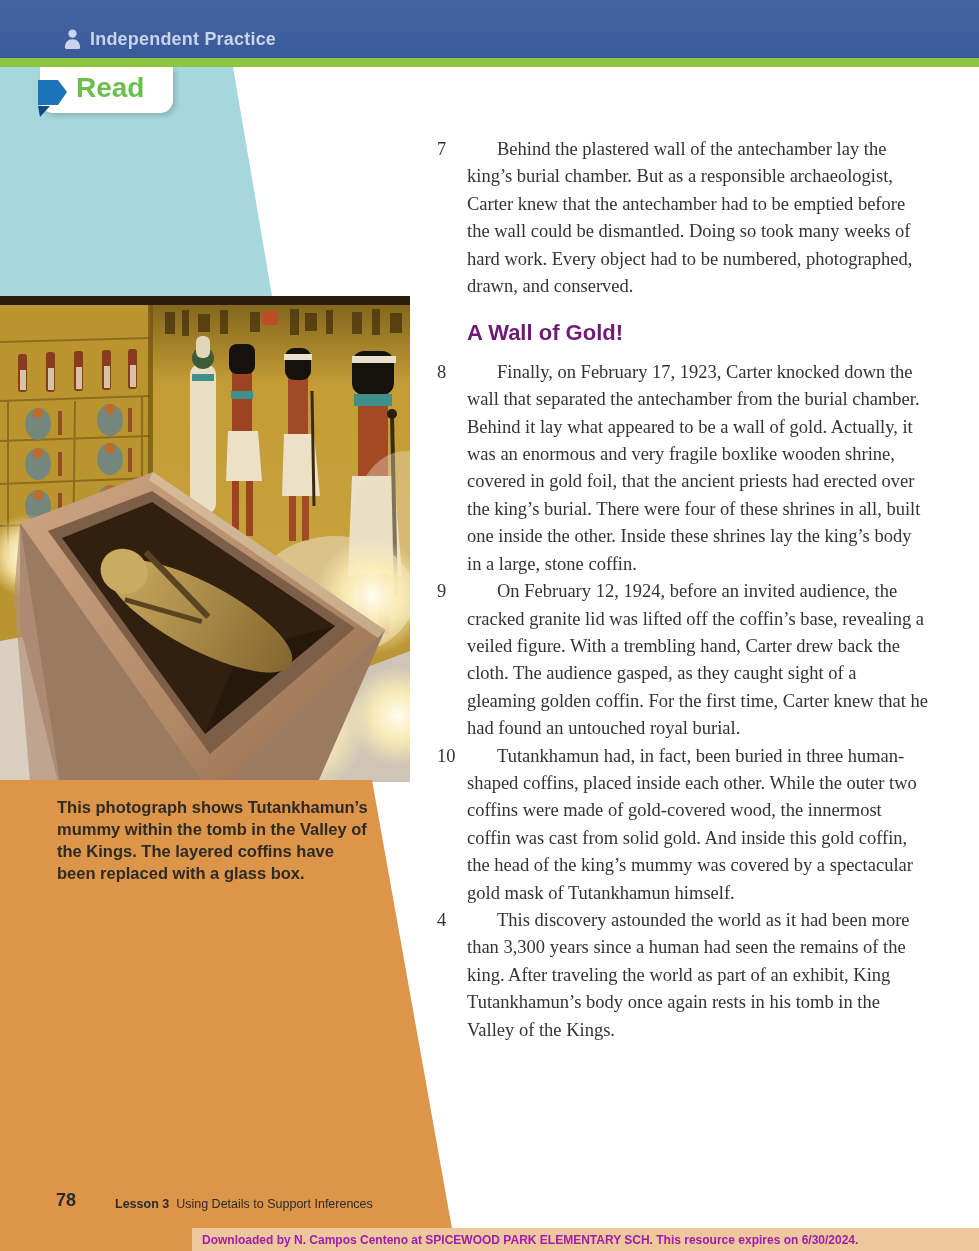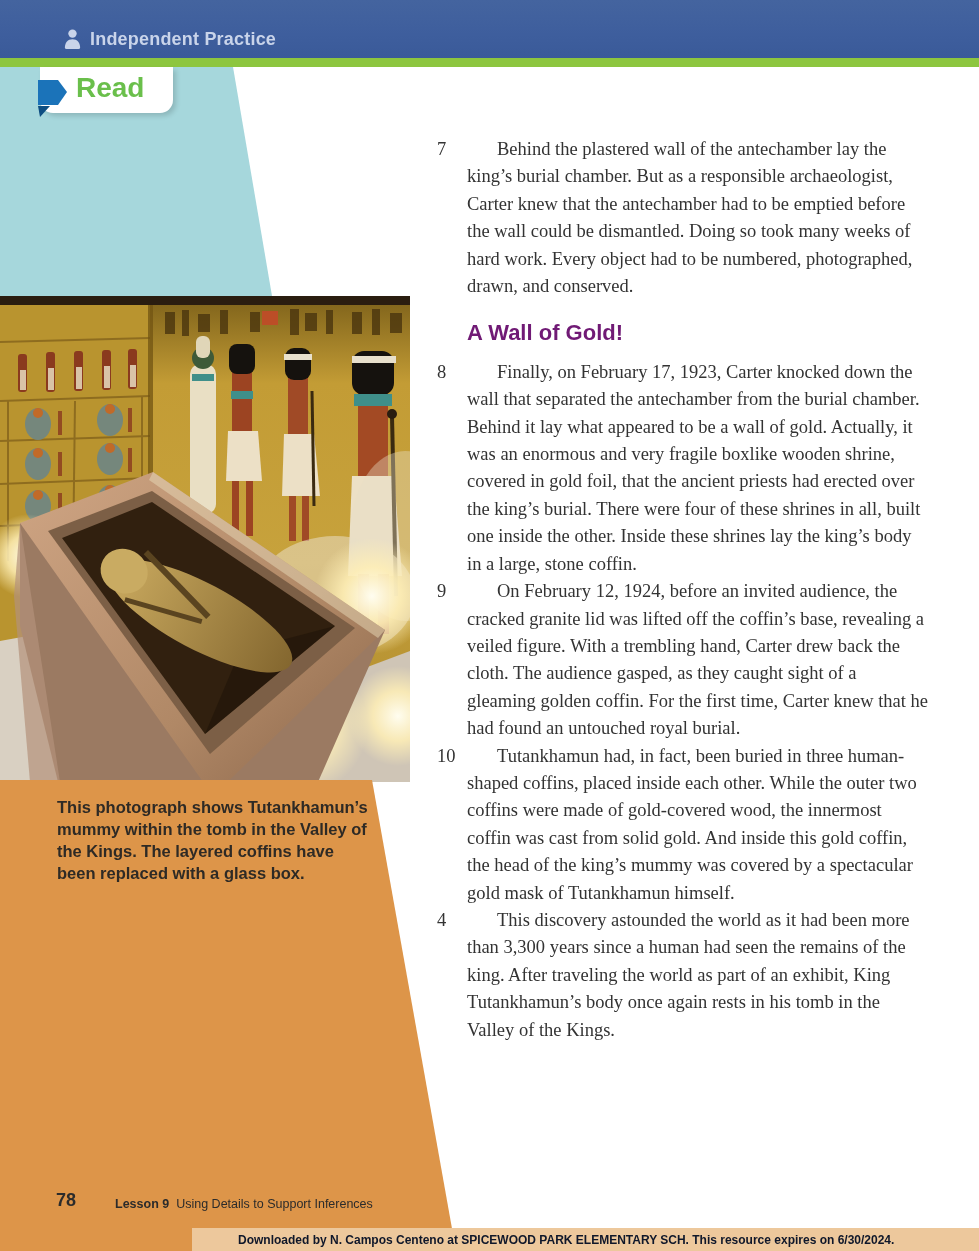--- a/index.html
+++ b/index.html
@@ -40,21 +40,21 @@
   .passage-heading{font-family:"Liberation Sans",sans-serif;font-size:22px;font-weight:bold;
                    color:#701a75;margin:19px 0 12px 30px;text-indent:0;}
 
   
   .page-num{position:absolute;left:56px;top:1190px;font-size:18px;font-weight:bold;color:#2b2b2b;}
   .lesson-line{position:absolute;left:115px;top:1197px;font-size:12.5px;color:#2b2b2b;}
   .lesson-line .ttl{margin-left:7px;font-weight:normal;}
   .copyright-line{position:absolute;left:608px;top:1261px;font-size:12px;color:#3c3c3c;}
   .copyright-line .sp{display:inline-block;width:22px;}
   .download-bar{position:absolute;left:192px;top:1228px;width:787px;height:23px;background:#edc89c;}
-  .download-text{padding:5px 0 0 10px;font-size:12px;font-weight:bold;color:#0f172a;margin-left:36px;}
+  .download-text{padding:5px 0 0 10px;font-size:12px;font-weight:bold;color:#a21caf;}
 </style>
 </head>
 <body>
 
 <div class="page">
 
   <div class="header-bar">
     <div class="header-inner">
       <span style="display:inline-flex;">
         <svg width="17" height="21" viewBox="0 0 17 21">
@@ -256,21 +256,21 @@
       <p class="para"><span class="para-num">7</span><span>Behind the plastered wall of the antechamber lay the king’s burial chamber. But as a responsible archaeologist, Carter knew that the antechamber had to be emptied before the wall could be dismantled. Doing so took many weeks of hard work. Every object had to be numbered, photographed, drawn, and conserved.</span></p>
       <h3 class="passage-heading">A Wall of Gold!</h3>
       <p class="para"><span class="para-num">8</span><span>Finally, on February 17, 1923, Carter knocked down the wall that separated the antechamber from the burial chamber. Behind it lay what appeared to be a wall of gold. Actually, it was an enormous and very fragile boxlike wooden shrine, covered in gold foil, that the ancient priests had erected over the king’s burial. There were four of these shrines in all, built one inside the other. Inside these shrines lay the king’s body in a large, stone coffin.</span></p>
       <p class="para"><span class="para-num">9</span><span>On February 12, 1924, before an invited audience, the cracked granite lid was lifted off the coffin’s base, revealing a veiled figure. With a trembling hand, Carter drew back the cloth. The audience gasped, as they caught sight of a gleaming golden coffin. For the first time, Carter knew that he had found an untouched royal burial.</span></p>
       <p class="para"><span class="para-num">10</span><span>Tutankhamun had, in fact, been buried in three human-shaped coffins, placed inside each other. While the outer two coffins were made of gold-covered wood, the innermost coffin was cast from solid gold. And inside this gold coffin, the head of the king’s mummy was covered by a spectacular gold mask of Tutankhamun himself.</span></p>
       <p class="para"><span class="para-num">4</span><span>This discovery astounded the world as it had been more than 3,300 years since a human had seen the remains of the king. After traveling the world as part of an exhibit, King Tutankhamun’s body once again rests in his tomb in the Valley of the Kings.</span></p>
     </div>
 
   <div class="page-num">78</div>
   <div class="lesson-line">
-    <b>Lesson 9</b><span class="ttl">Using Details to Support Inferences</span>
+    <b>Lesson 3</b><span class="ttl">Using Details to Support Inferences</span>
   </div>
   <div class="copyright-line">
     <span>©Curriculum Associates, LLC</span><span class="sp"></span><span>Copying is not permitted.</span>
   </div>
   <div class="download-bar">
     <div class="download-text">Downloaded by N. Campos Centeno at SPICEWOOD PARK ELEMENTARY SCH. This resource expires on 6/30/2024.</div>
   </div>
 
 </div>
 

